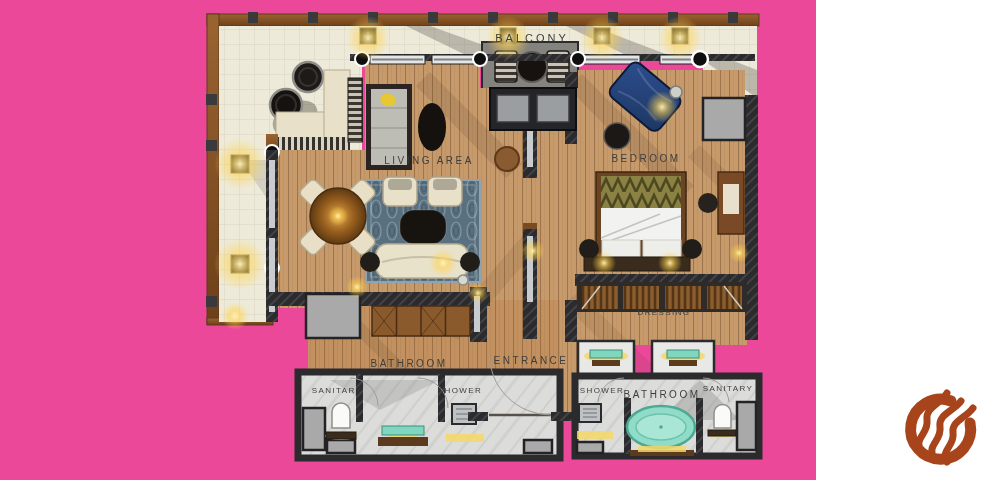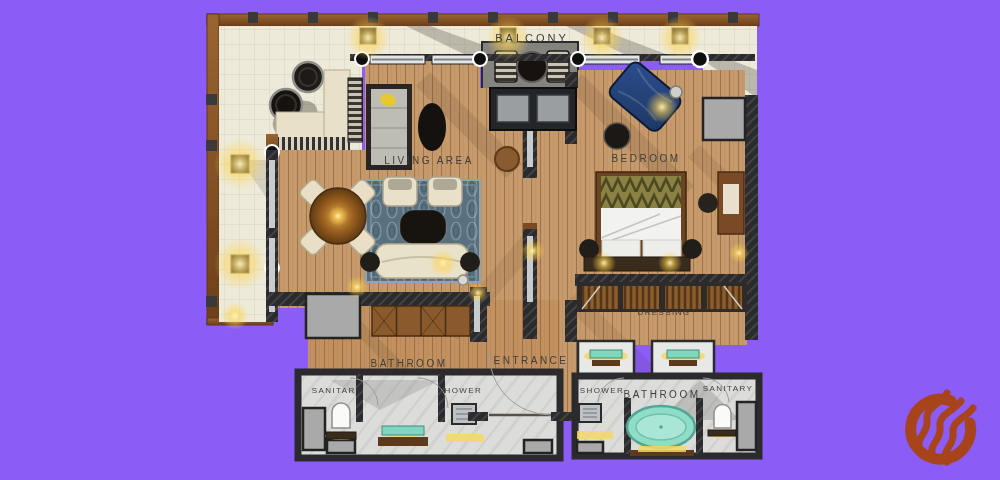--- a/index.html
+++ b/index.html
@@ -1,17 +1,17 @@
 <!DOCTYPE html>
 <html style="--wood: #C79A6B; --wood_border: #8A5A2E; --balcony_floor: #EDEAD9; --wall: #2B2A2C; --marble: #DCDCDA; --teal: #7FD7C0; --rug: #58707F; --cream: #E8E0C8; --navy: #1E3763; --glow: #FFD34D; --gray_utility: #A9A9A9; --label: #3F3E3C; --logo: #A8441C;"><head>
 <meta charset="utf-8">
 <style>
   html,body{margin:0;padding:0;background:#ffffff;}
   body{width:1000px;height:480px;overflow:hidden;font-family:"Liberation Sans", sans-serif;}
-  #stage{position:relative;width:1000px;height:480px;background:#8b5cf6;}
+  #stage{position:relative;width:816px;height:480px;background:#ec4899;}
   svg{display:block;}
   .room-label{fill:var(--label);font-family:"Liberation Sans",sans-serif;font-size:10px;letter-spacing:2.5px;}
   .room-label.big{font-size:11px;letter-spacing:3px;}
   .room-label.small{font-size:8px;letter-spacing:1.4px;}
   .wall{fill:url(#hatch);}
   .sill{fill:#E4E6E7;stroke:#242426;stroke-width:1;}
   .glass{fill:#C9CCCE;}
   .cream{fill:var(--cream);stroke:#B5AA8C;stroke-width:1;}
   .darkwood{fill:#3A2C1C;stroke:#231A10;stroke-width:1;}
   .gray-box{fill:var(--gray_utility);stroke:#232325;stroke-width:2.5;}

